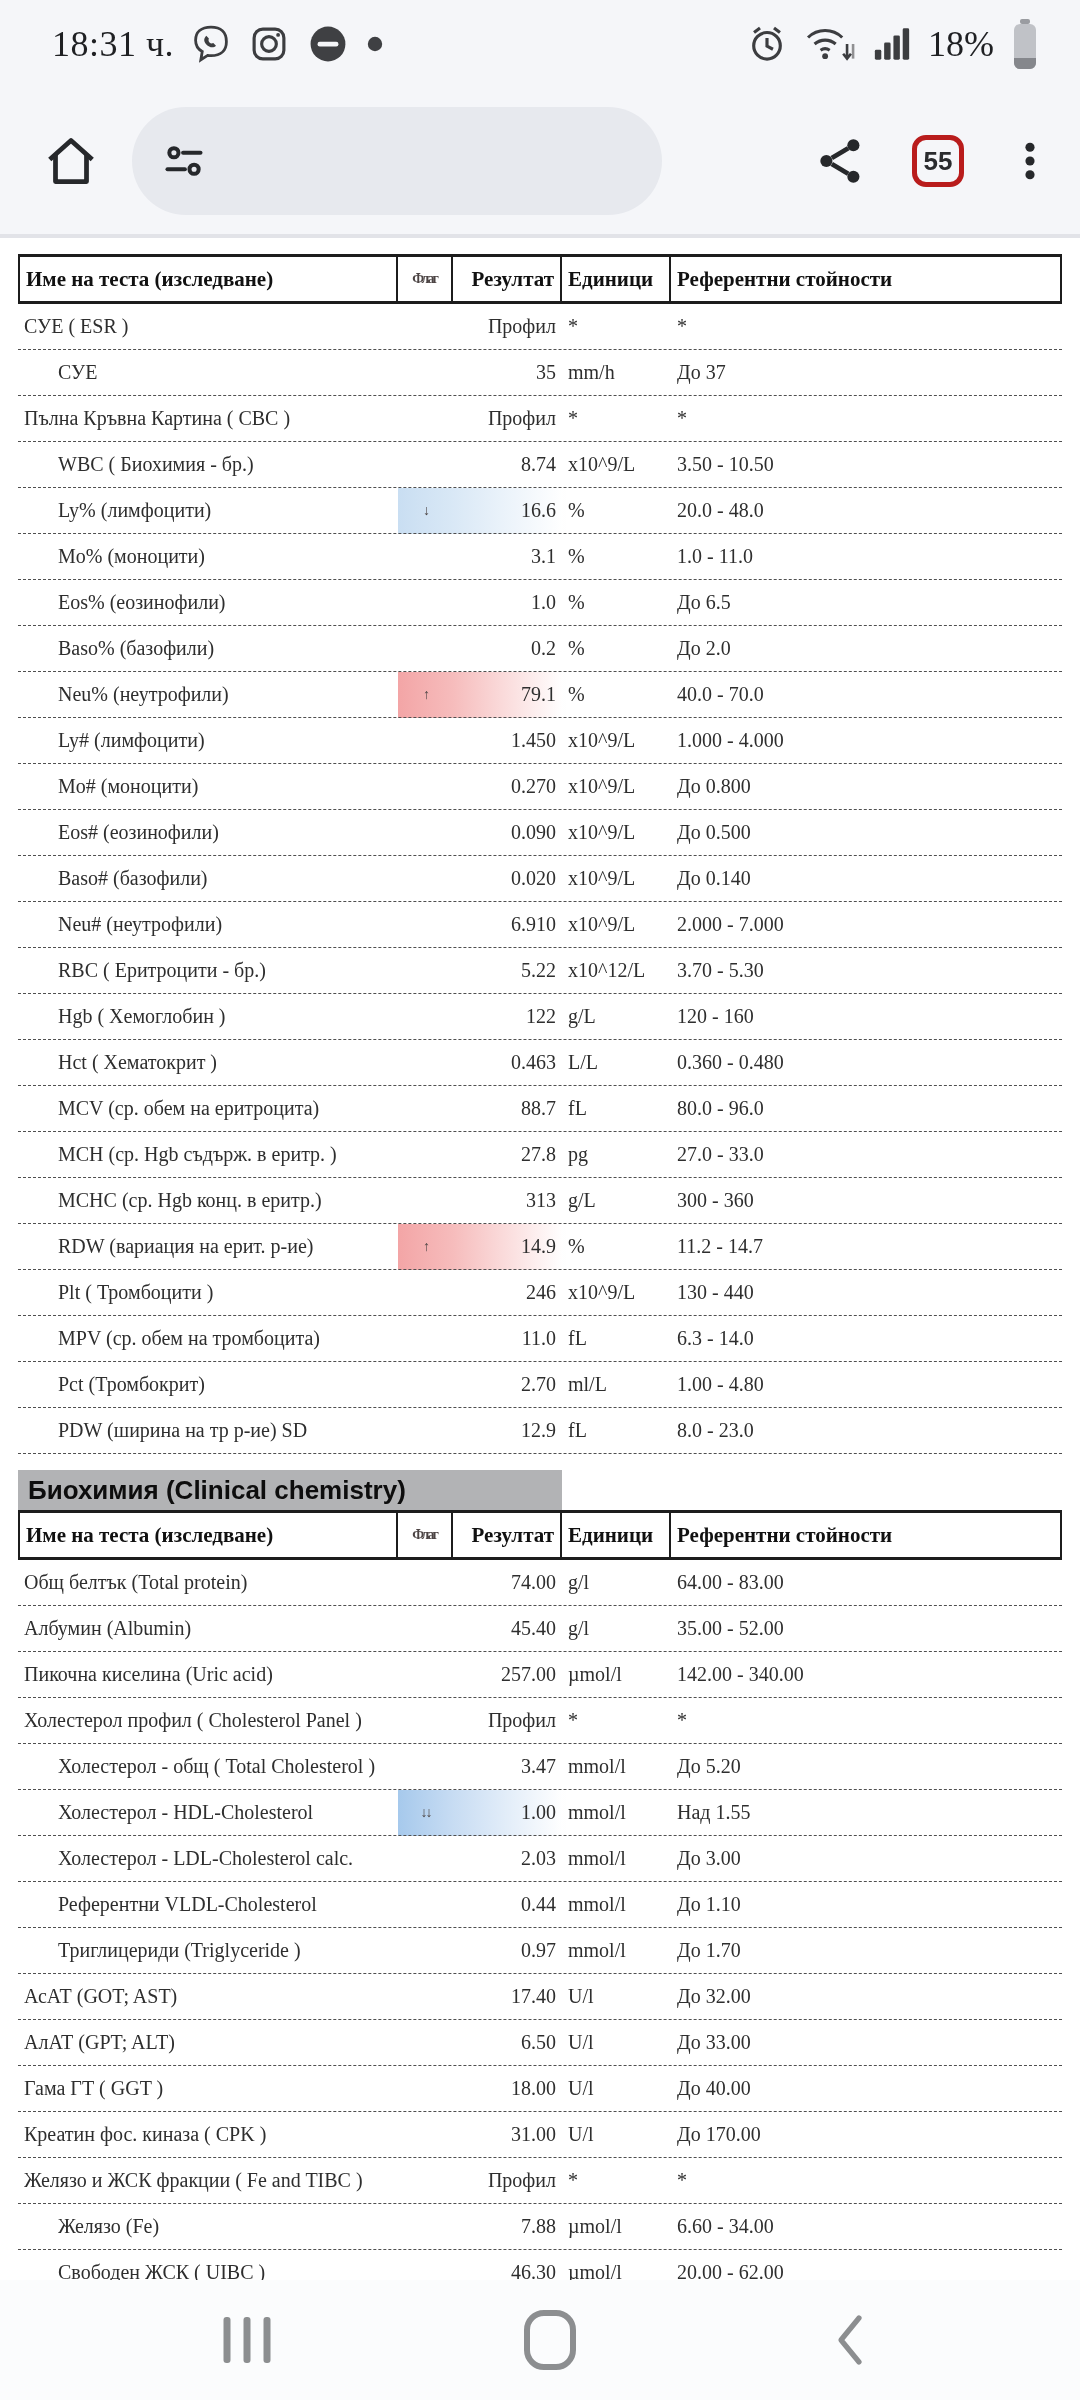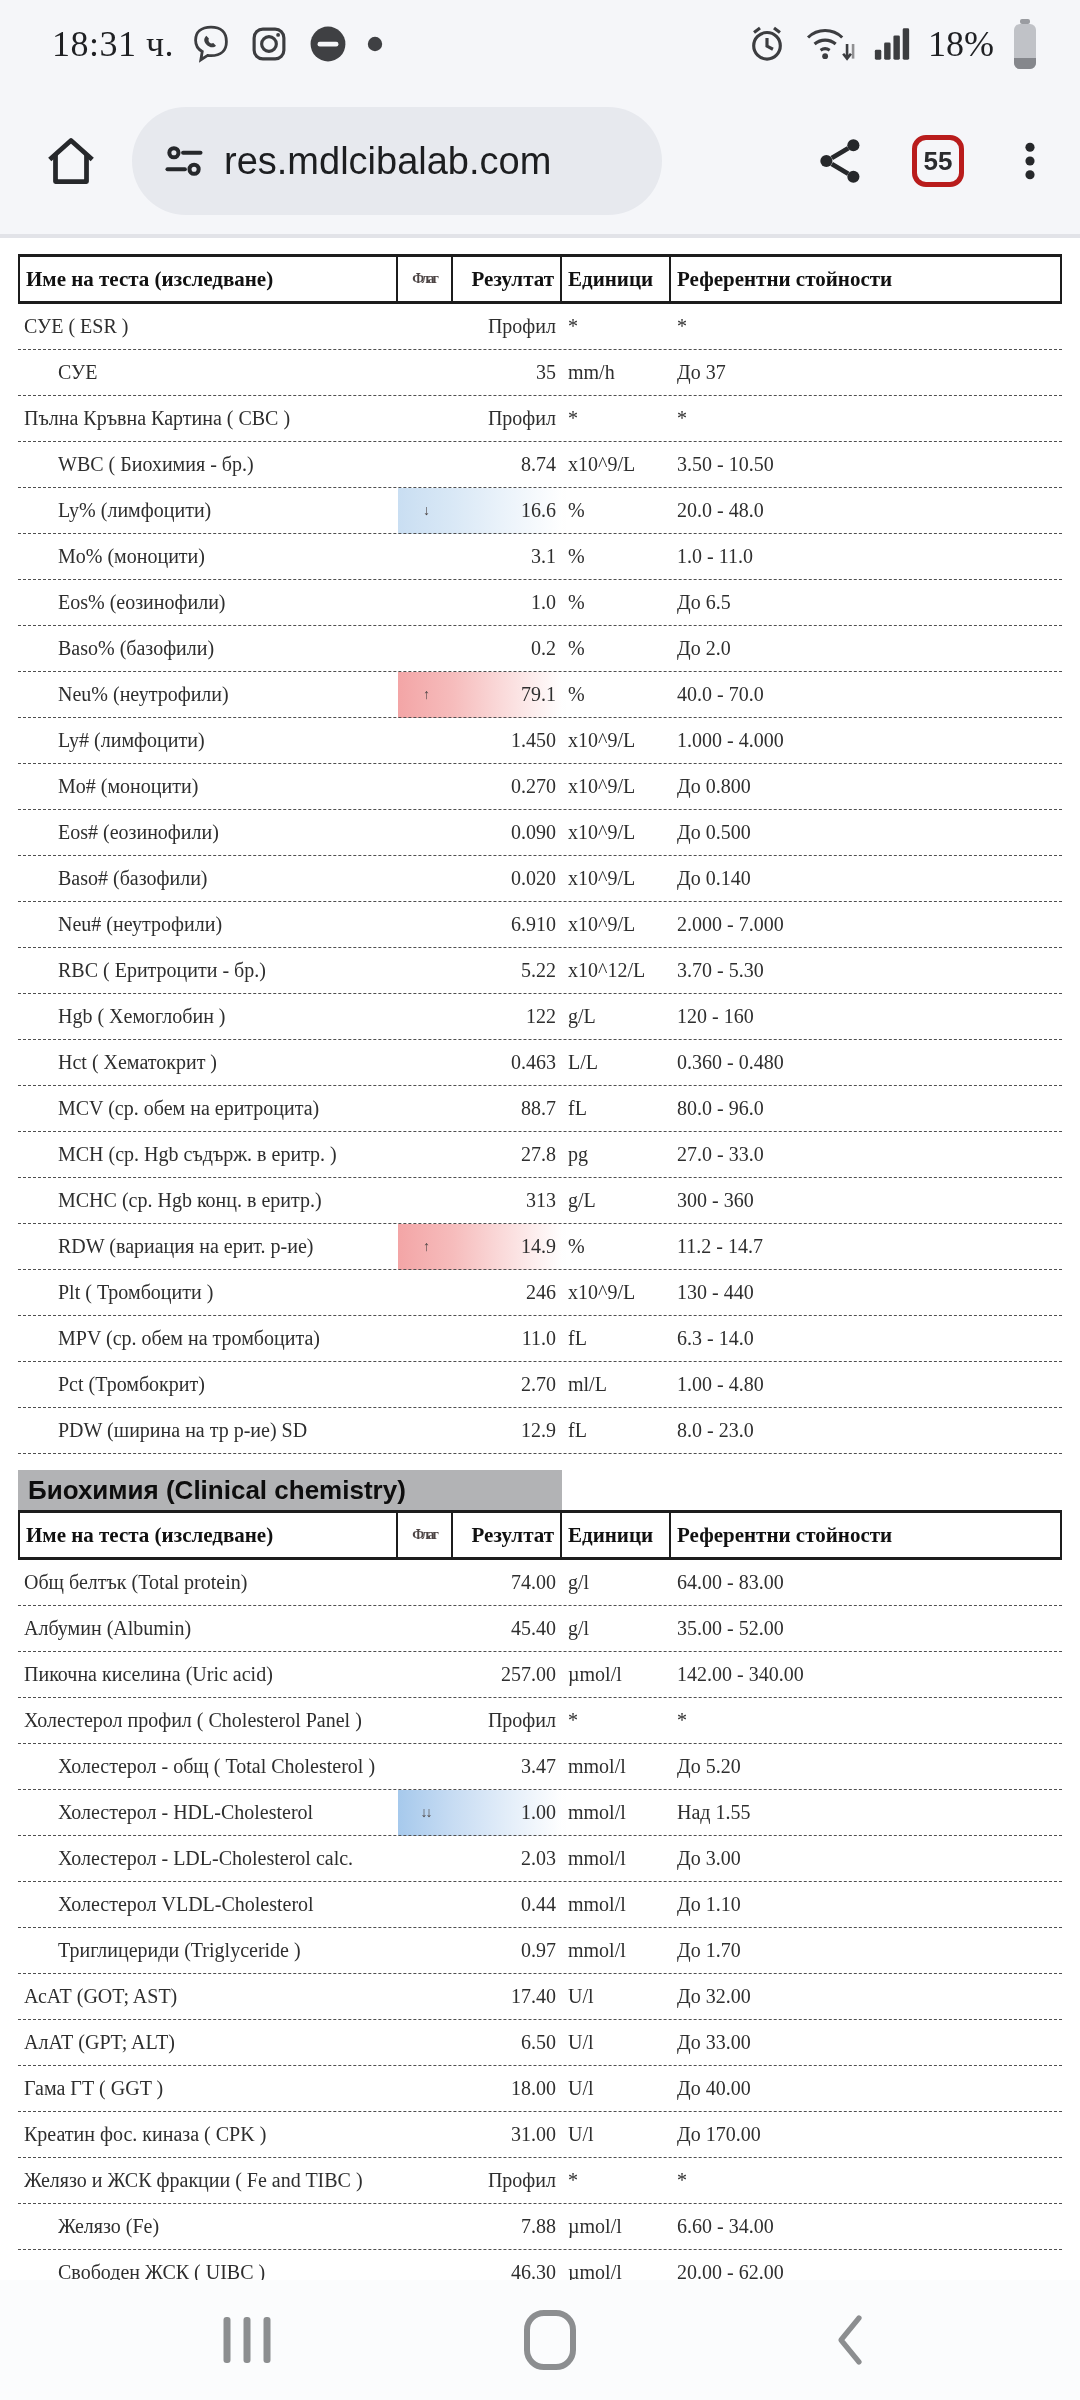--- a/index.html
+++ b/index.html
@@ -134,21 +134,20 @@
     </div>
     <div class="url-pill">
       <span>
         <svg width="44" height="44" viewBox="0 0 24 24" fill="none" stroke="#26282b" stroke-width="2.2" stroke-linecap="round">
           <circle cx="6.5" cy="7.5" r="2.5"></circle>
           <line x1="11.5" y1="7.5" x2="21" y2="7.5"></line>
           <line x1="3" y1="16.5" x2="12.5" y2="16.5"></line>
           <circle cx="17.5" cy="16.5" r="2.5"></circle>
         </svg>
       </span>
-      <span class="url-text">res.mdlcibalab.com</span>
     </div>
     <div class="tb-right">
       <span>
         <svg width="54" height="54" viewBox="0 0 24 24">
           <circle cx="17.5" cy="5" r="2.7" fill="#26282b"></circle>
           <circle cx="5.5" cy="12" r="2.7" fill="#26282b"></circle>
           <circle cx="17.5" cy="19" r="2.7" fill="#26282b"></circle>
           <line x1="7.9" y1="10.7" x2="15.2" y2="6.3" stroke="#26282b" stroke-width="2.1"></line>
           <line x1="7.9" y1="13.3" x2="15.2" y2="17.7" stroke="#26282b" stroke-width="2.1"></line>
         </svg>
@@ -401,21 +400,21 @@
           <div class="cell c4">Над 1.55</div>
         </div>
         <div class="row body">
           <div class="cell c0 indent">Холестерол - LDL-Cholesterol calc.</div>
           <div class="cell c1 flag"></div>
           <div class="cell c2">2.03</div>
           <div class="cell c3">mmol/l</div>
           <div class="cell c4">До 3.00</div>
         </div>
         <div class="row body">
-          <div class="cell c0 indent">Холестерол VLDL-Cholesterol</div>
+          <div class="cell c0 indent">Референтни VLDL-Cholesterol</div>
           <div class="cell c1 flag"></div>
           <div class="cell c2">0.44</div>
           <div class="cell c3">mmol/l</div>
           <div class="cell c4">До 1.10</div>
         </div>
         <div class="row body">
           <div class="cell c0 indent">Триглицериди (Triglyceride )</div>
           <div class="cell c1 flag"></div>
           <div class="cell c2">0.97</div>
           <div class="cell c3">mmol/l</div>

